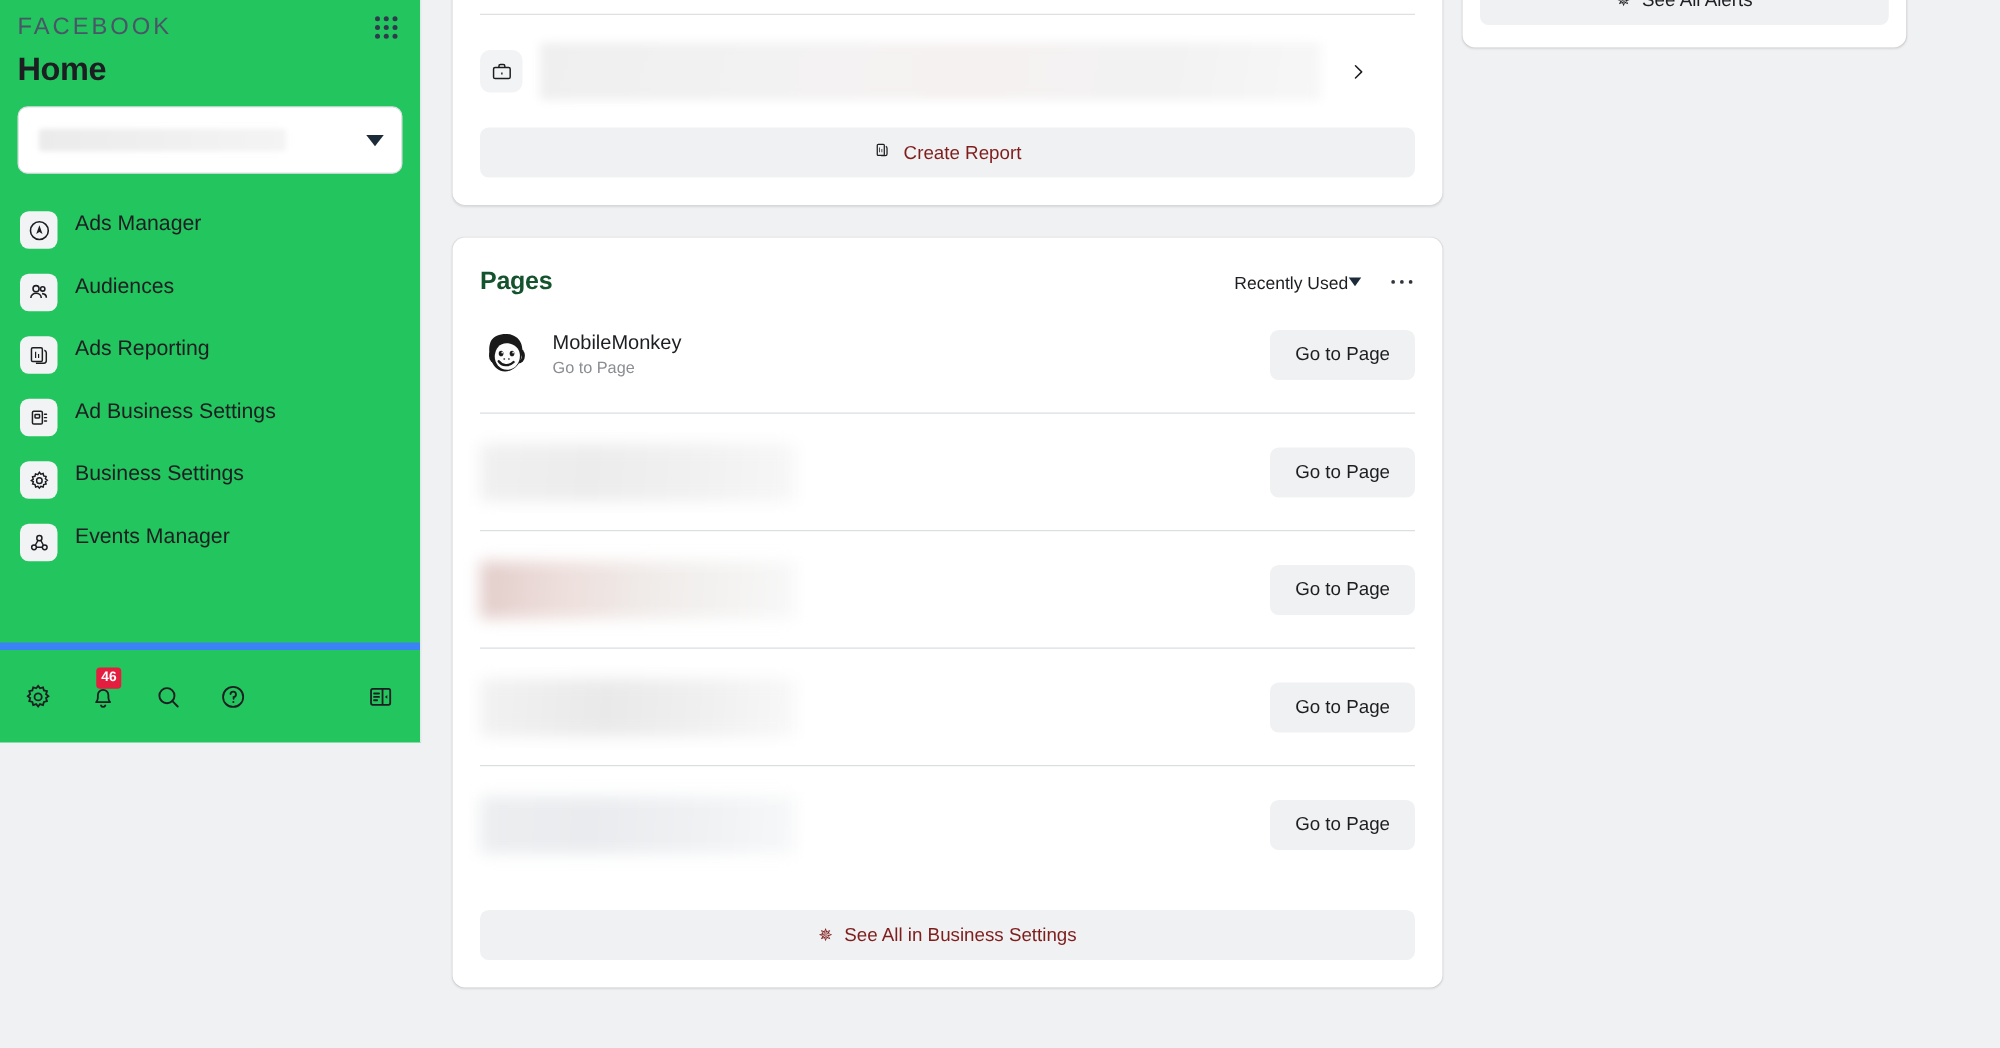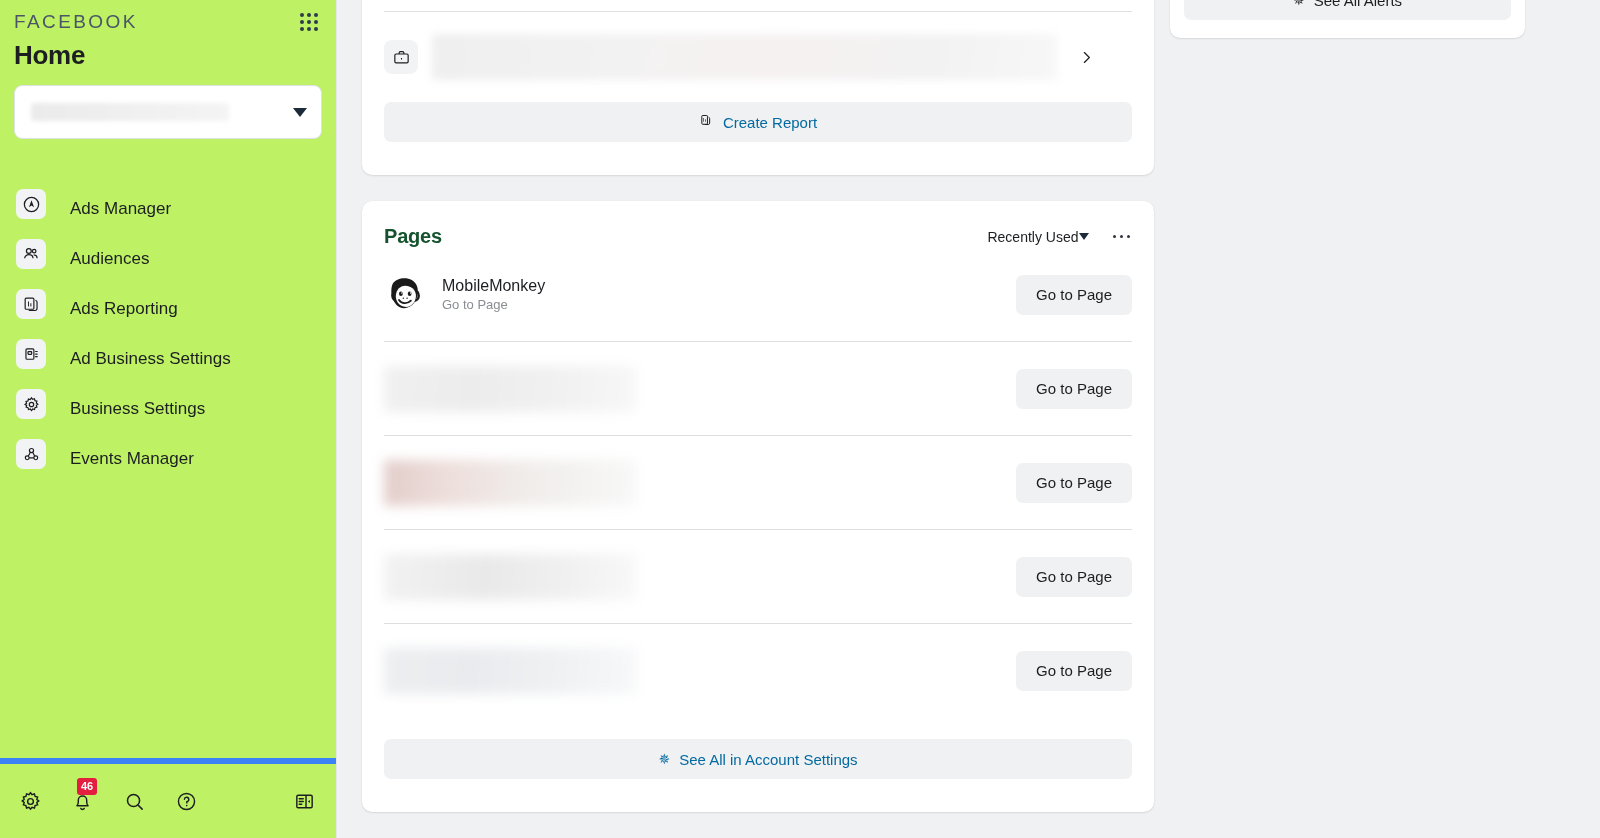--- a/index.html
+++ b/index.html
@@ -17,22 +17,22 @@
     position: relative;
     width: 1600px;
     height: 838px;
     display: flex;
     background: #f0f1f2;
   }
 
   
   .sidebar {
     width: 337px;
-    height: 838px;
-    background: #bef264;
+    height: 594px;
+    background: #22c55e;
     border-right: 1px solid #e4e6eb;
     position: relative;
     flex: 0 0 337px;
   }
 
   .sidebar-brand-row {
     display: flex;
     align-items: center;
     justify-content: space-between;
     padding: 10px 16px 0 14px;
@@ -96,22 +96,22 @@
     width: 0; height: 0;
     border-left: 7px solid transparent;
     border-right: 7px solid transparent;
     border-top: 9px solid #1c2b3a;
   }
 
   .nav-list { margin-top: 30px; padding: 0 14px; }
 
   .nav-item {
     display: flex;
-    align-items: flex-end;
-    gap: 24px;
+    align-items: flex-start;
+    gap: 14px;
     height: 50px;
     cursor: pointer;
     border-radius: 8px;
     padding-left: 2px;
   }
 
   .nav-icon-box {
     width: 30px; height: 30px;
     border-radius: 7px;
     background: #f2f3f4;
@@ -215,31 +215,31 @@
     max-width: 625px;
   }
   .chev-right {
     width: 30px;
     display: flex;
     justify-content: center;
     cursor: pointer;
     color: #1c1e21;
   }
   .pill-btn {
-    margin: 22px 22px 15px 22px;
+    margin: 22px 22px 4px 22px;
     height: 40px;
     background: #f0f1f2;
     border-radius: 7px;
     display: flex;
     align-items: center;
     justify-content: center;
     gap: 9px;
     cursor: pointer;
     font-size: 15px;
-    color: #0369a1;
+    color: #7f1d1d;
     border: none;
     width: calc(100% - 44px);
     font-family: "Liberation Sans", sans-serif;
   }
 
   
   .card-pages { margin-top: 26px; padding: 0 0 18px 0; }
 
   .pages-head {
     display: flex;
@@ -622,21 +622,21 @@
 
         <div class="row-divider"></div>
 
         <div class="page-row">
           <div class="row-redact rr-d"></div>
           <button class="goto-btn">Go to Page</button>
         </div>
 
         <button class="pill-btn">
           <span class="gear-glyph">✵</span>
-          <span>See All in Account Settings</span>
+          <span>See All in Business Settings</span>
         </button>
 
       </section>
 
     </div>
 
     <div class="right-col">
       <section class="card card-alerts">
         <div class="alerts-inner">
           <button class="alerts-btn">

